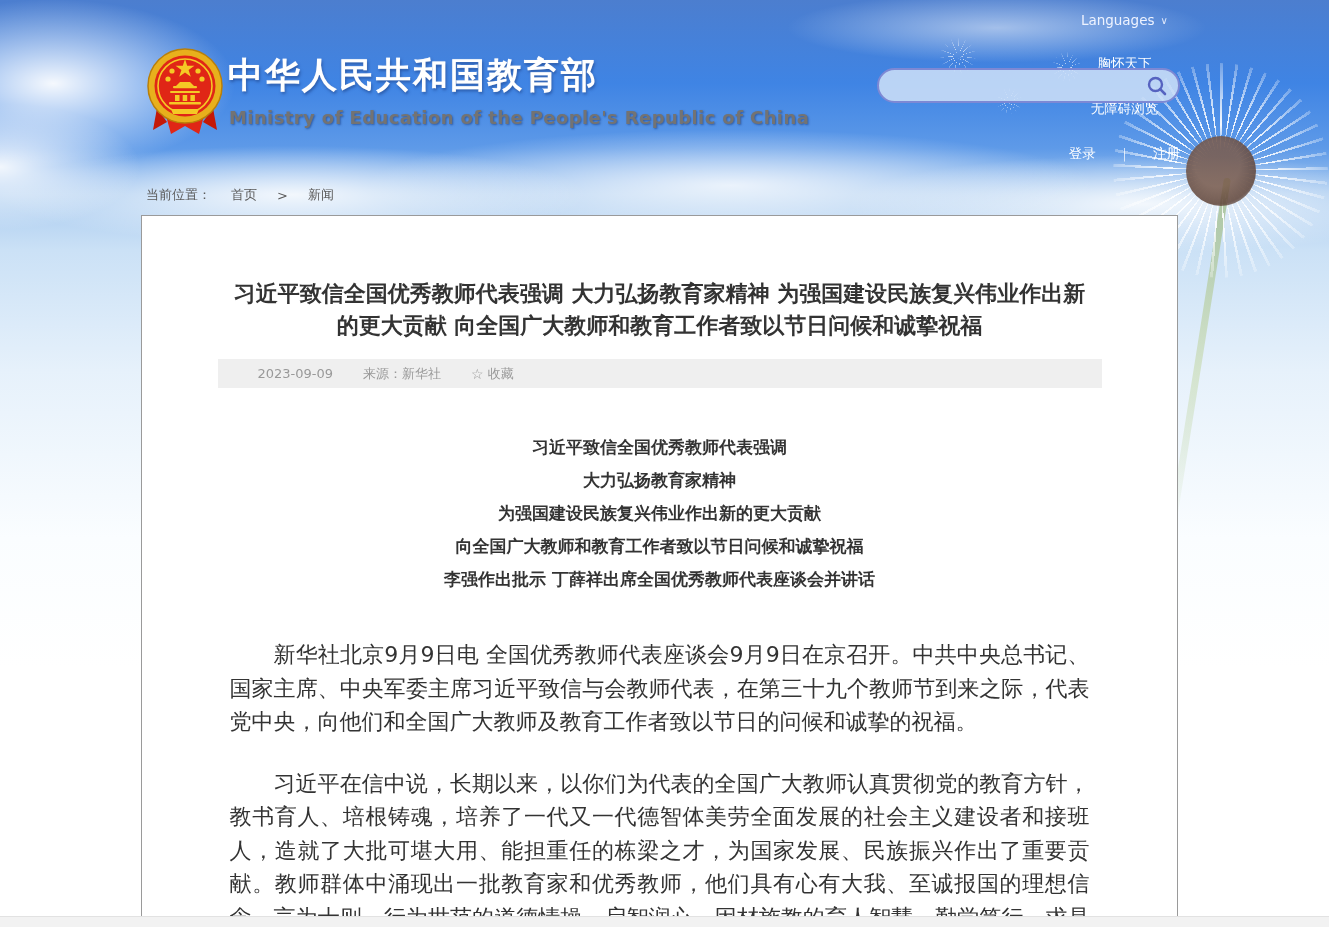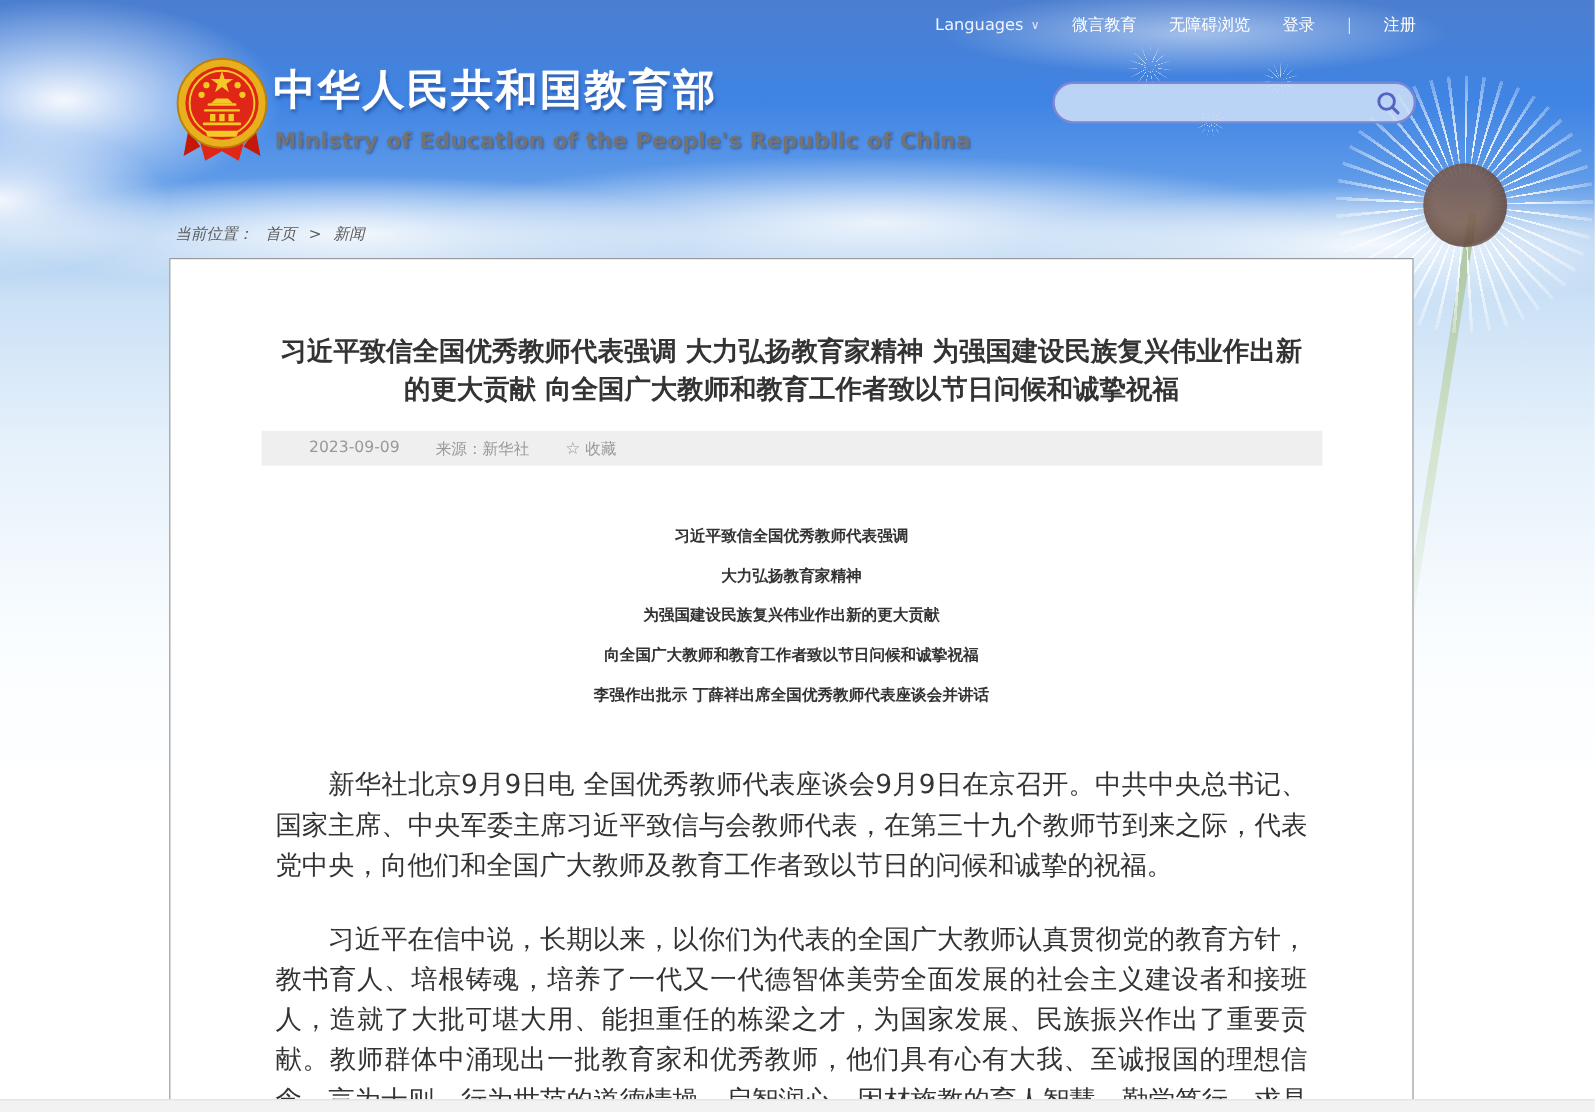--- a/index.html
+++ b/index.html
@@ -43,21 +43,21 @@
     position:absolute; border-radius:50%; z-index:1; pointer-events:none;
     background:repeating-conic-gradient(rgba(255,255,255,.9) 0deg 3deg, rgba(255,255,255,0) 3deg 24deg);
     -webkit-mask:radial-gradient(circle, transparent 0 8%, #000 20%, transparent 75%);
             mask:radial-gradient(circle, transparent 0 8%, #000 20%, transparent 75%);
     opacity:.8;
   }
   
   .topbar{
     position:absolute; top:12px; right:149px; z-index:3;
     display:flex; align-items:center; gap:27px;
-    color:#fff; font-size:13.5px;
+    color:#fff; font-size:13.5px;flex-direction:column;
   }
   .topbar a{ color:#fff; text-decoration:none; cursor:pointer; }
   .topbar .lang{ display:flex; align-items:center; gap:6px; color:#eef3ff; }
   .topbar .chev{ font-size:10px; opacity:.9; }
   .topbar .login-group{ display:flex; align-items:center; gap:22px; }
   .topbar .sep{ opacity:.85; }
   
   .emblem{ position:absolute; left:145px; top:46px; z-index:2; }
   .site-title{
     position:absolute; left:228px; top:52px; z-index:2;
@@ -81,21 +81,21 @@
     flex:1; height:100%; border:none; outline:none; background:transparent;
     padding:0 8px 0 16px; font-size:14px; color:#334;
   }
   .search .btn{
     width:34px; height:100%; border:none; background:transparent; cursor:pointer;
     display:flex; align-items:center; justify-content:center; padding-right:8px;
   }
   
   .breadcrumb{
     position:absolute; left:146px; top:186px; z-index:2;
-    font-size:13px; color:#5a5a5a; display:flex; align-items:center; gap:10px;font-style:italic;
+    font-size:13px; color:#5a5a5a; display:flex; align-items:center; gap:20px;
   }
   .breadcrumb a{ color:#5a5a5a; text-decoration:none; cursor:pointer; }
   
   .card{
     position:absolute; left:141px; top:215px; z-index:2;
     width:1037px; height:819px; background:#fff;
     border:1px solid #9a9a9a; overflow:hidden;
   }
   .card .inner{ width:860px; margin:0 auto; }
   .article-title{
@@ -103,21 +103,21 @@
     font-size:22px; line-height:32px; font-weight:bold; color:#333;
   }
   .meta-bar{
     width:884px; height:29px; margin:17px auto 0;
     background:#efefef; color:#999; font-size:13px;
     display:flex; align-items:center; padding-left:40px; gap:30px;
   }
   .meta-bar .fav{ display:flex; align-items:center; gap:4px; color:#999; cursor:pointer; }
   .meta-bar .star{ font-size:14px; }
   .subtitles{ margin-top:43px; text-align:center; }
-  .subtitles div{ font-size:13px; line-height:33px; font-weight:bold; color:#333; }
+  .subtitles div{ font-size:17px; line-height:33px; font-weight:bold; color:#333; }
   .paragraphs{ margin-top:42px; }
   .paragraphs p{
     font-size:22px; line-height:33.5px; color:#333;
     text-align:justify; text-indent:2em; margin:0 0 28px 0;
   }
   
   .bottom-strip{
     position:absolute; left:0; bottom:0; width:1329px; height:11px; z-index:4;
     background:#f2f2f2; border-top:1px solid #e2e2e2;
   }
@@ -134,21 +134,21 @@
 </div>
 <div class="seed" style="left:940px; top:38px; width:36px; height:36px;"></div>
 <div class="seed" style="left:1052px; top:52px; width:30px; height:30px;"></div>
 <div class="seed" style="left:996px; top:88px; width:26px; height:26px;"></div>
 
 <div class="topbar">
   <a class="lang">
     <span>Languages</span>
     <span class="chev">∨</span>
   </a>
-  <a>微言教育</a>
+  <a>胸怀天下</a>
   <a>无障碍浏览</a>
   <span class="login-group">
     <a>登录</a>
     <span class="sep">｜</span>
     <a>注册</a>
   </span>
 </div>
 
 <svg class="emblem" width="80" height="92" viewBox="0 0 80 92">
   <path d="M12 62 L8 84 L22 76 Z" fill="#c41808"></path>

